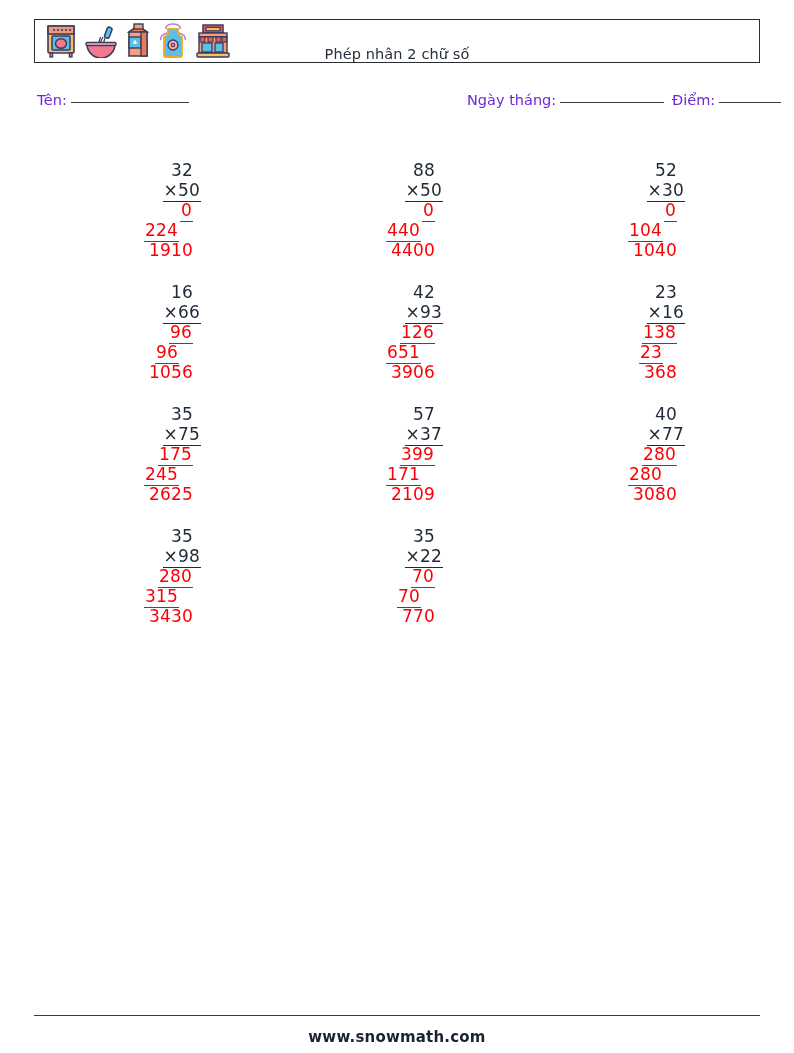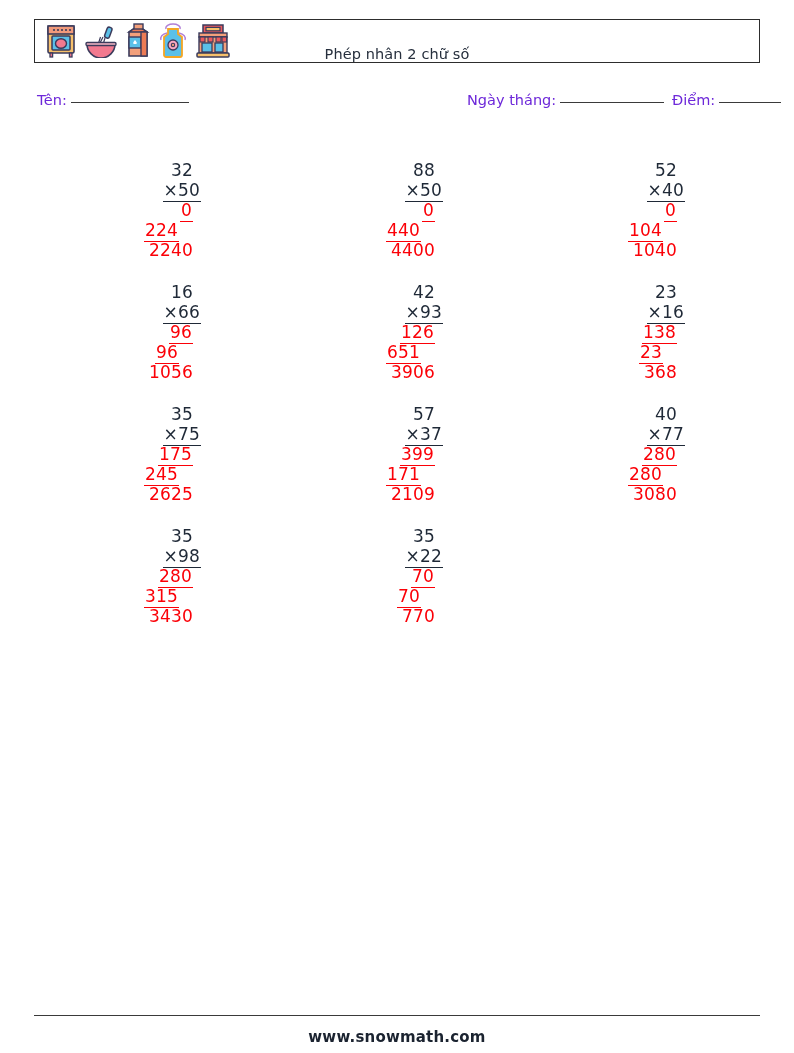--- a/index.html
+++ b/index.html
@@ -229,36 +229,36 @@
 
 </div>
 
 <div class="grid" id="problem-grid">
     <div class="cell">
       <div class="prob">
         <div class="ln black line-a">32</div>
         <div class="ln black line-b"><span class="ul-op">×50</span></div>
         <div class="ln red line-c"><span class="ul-red">0</span></div>
         <div class="ln red line-d"><span class="ul-red">224</span></div>
-        <div class="ln red line-e">2240</div>
+        <div class="ln red line-e">1910</div>
       </div>
     </div>
     <div class="cell">
       <div class="prob">
         <div class="ln black line-a">88</div>
         <div class="ln black line-b"><span class="ul-op">×50</span></div>
         <div class="ln red line-c"><span class="ul-red">0</span></div>
         <div class="ln red line-d"><span class="ul-red">440</span></div>
         <div class="ln red line-e">4400</div>
       </div>
     </div>
     <div class="cell">
       <div class="prob">
         <div class="ln black line-a">52</div>
-        <div class="ln black line-b"><span class="ul-op">×40</span></div>
+        <div class="ln black line-b"><span class="ul-op">×30</span></div>
         <div class="ln red line-c"><span class="ul-red">0</span></div>
         <div class="ln red line-d"><span class="ul-red">104</span></div>
         <div class="ln red line-e">1040</div>
       </div>
     </div>
     <div class="cell">
       <div class="prob">
         <div class="ln black line-a">16</div>
         <div class="ln black line-b"><span class="ul-op">×66</span></div>
         <div class="ln red line-c"><span class="ul-red">96</span></div>

